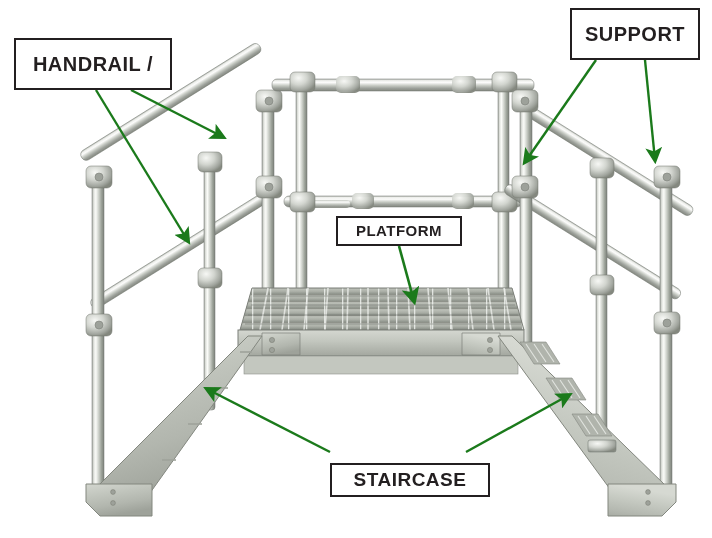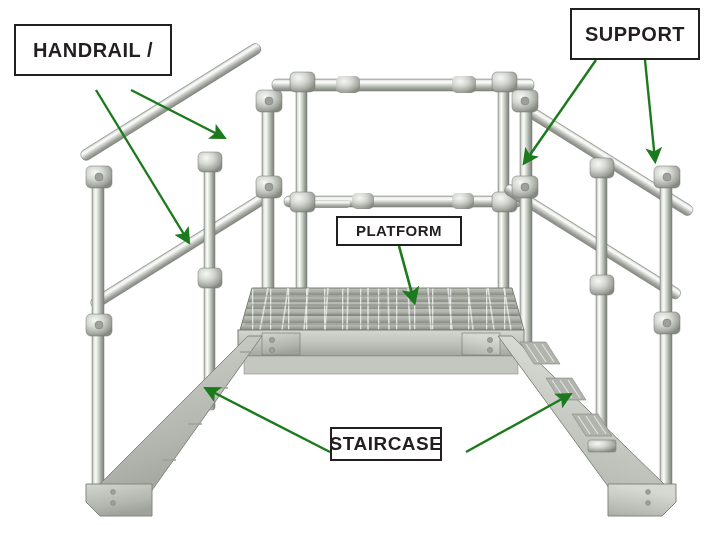--- a/index.html
+++ b/index.html
@@ -16,24 +16,24 @@
     font-weight:bold;
     letter-spacing:.5px;
     text-align:left;
     display:flex;
     align-items:center;
     justify-content:center;
     line-height:1.12;
     z-index:40;
     box-sizing:border-box;
   }
-  #callout-handrail{left:14px;  top:24px;  width:158px; height:52px; font-size:20px;}
+  #callout-handrail{left:14px;  top:38px;  width:158px; height:52px; font-size:20px;}
   #callout-support {left:570px; top:8px;   width:130px; height:52px; font-size:20px;}
   #callout-platform{left:336px; top:216px; width:126px; height:30px; font-size:15px;}
-  #callout-staircase{left:330px;top:427px; width:112px; height:34px; font-size:19px;}
+  #callout-staircase{left:330px;top:463px; width:160px; height:34px; font-size:19px;}
 
   
   #arrows{position:absolute;left:0;top:0;width:712px;height:538px;z-index:35;pointer-events:none;}
 
   
   #scene{position:absolute;left:0;top:0;width:712px;height:538px;z-index:10;}
 </style>
 </head>
 <body>
 

